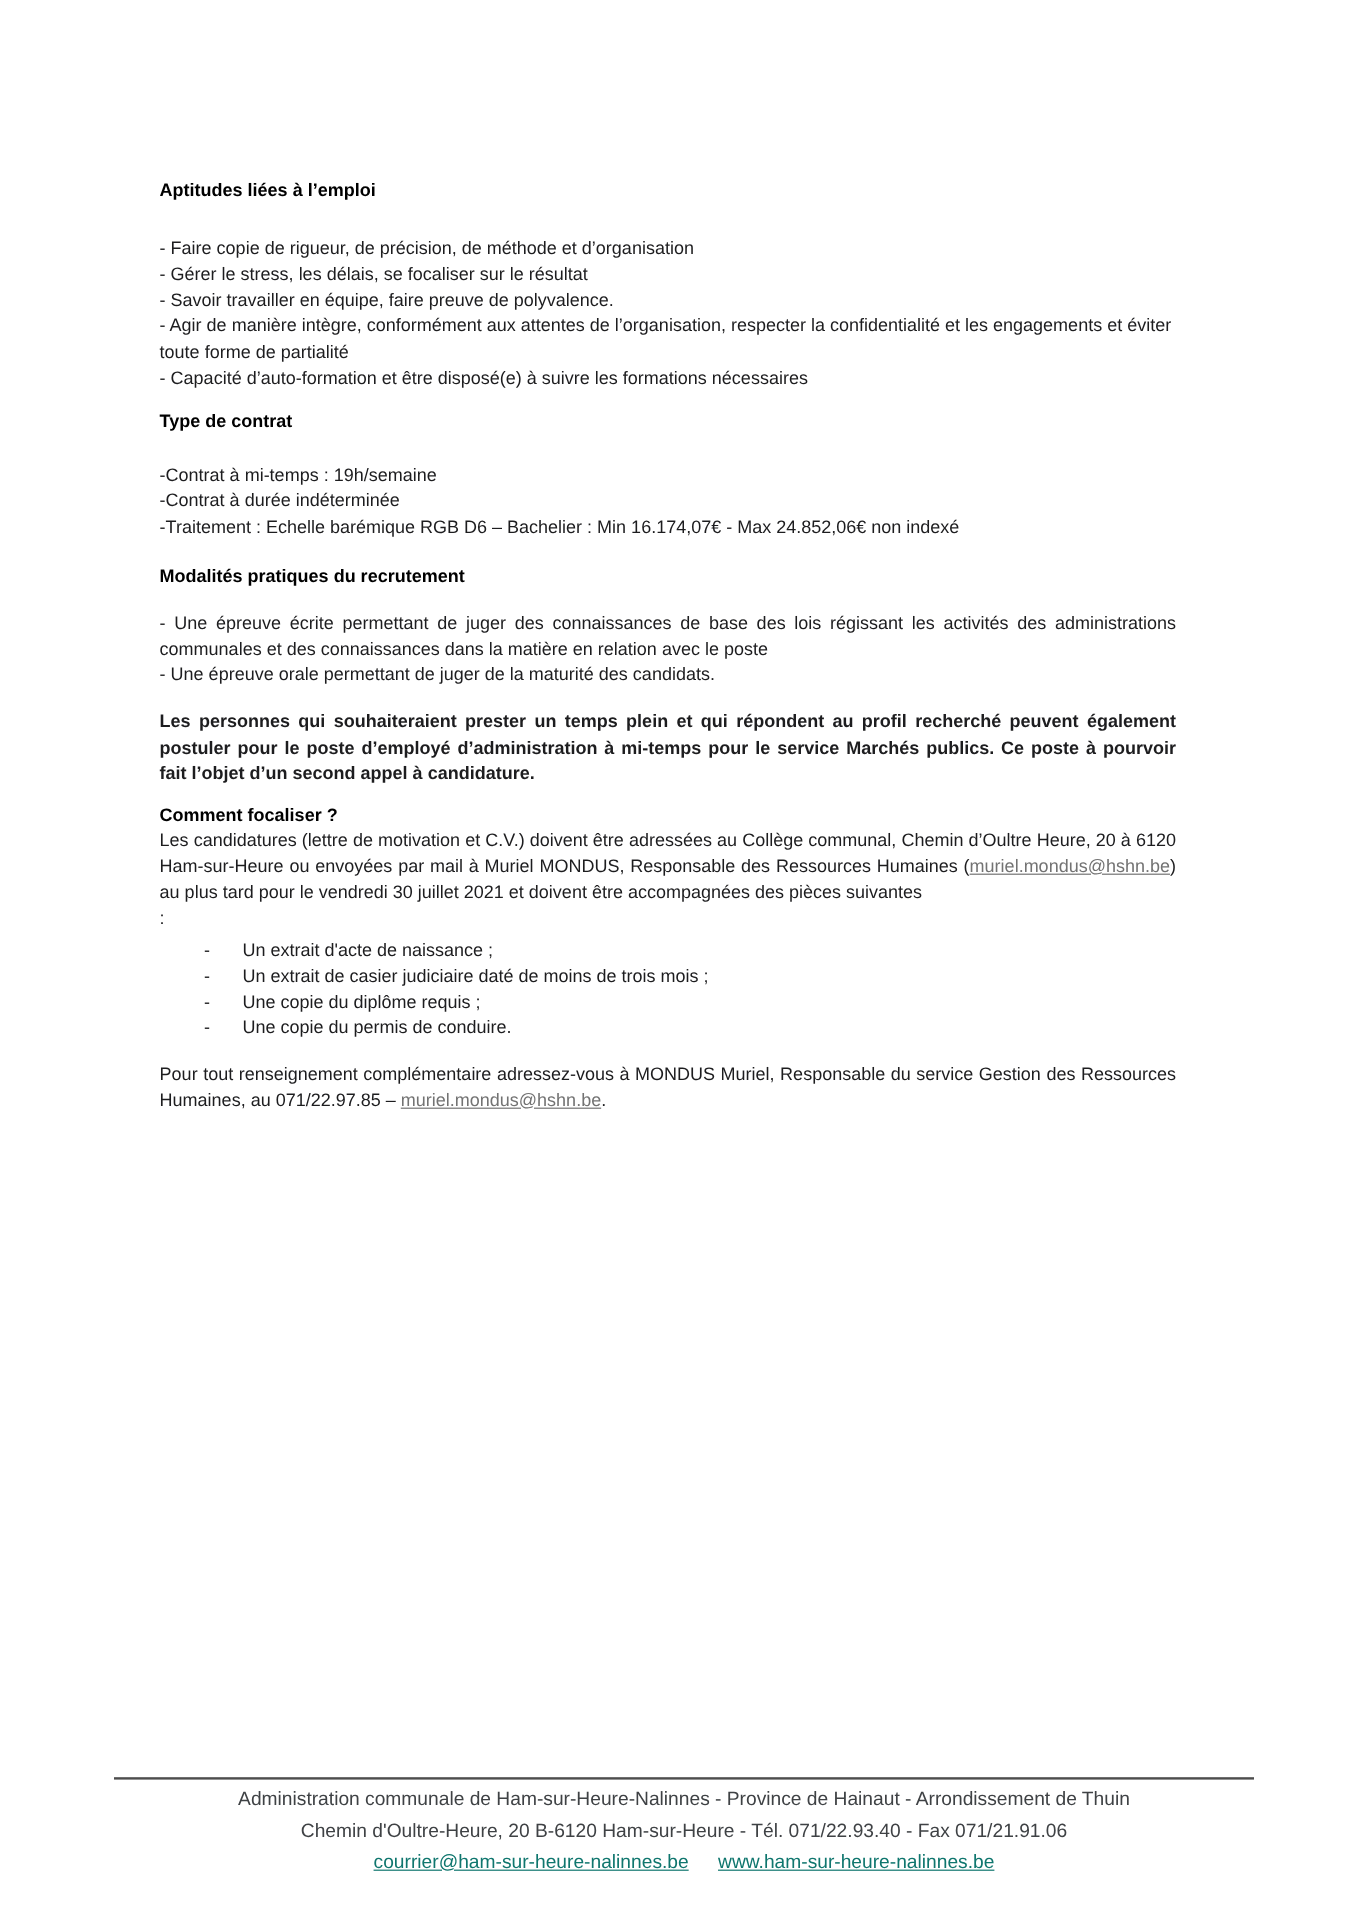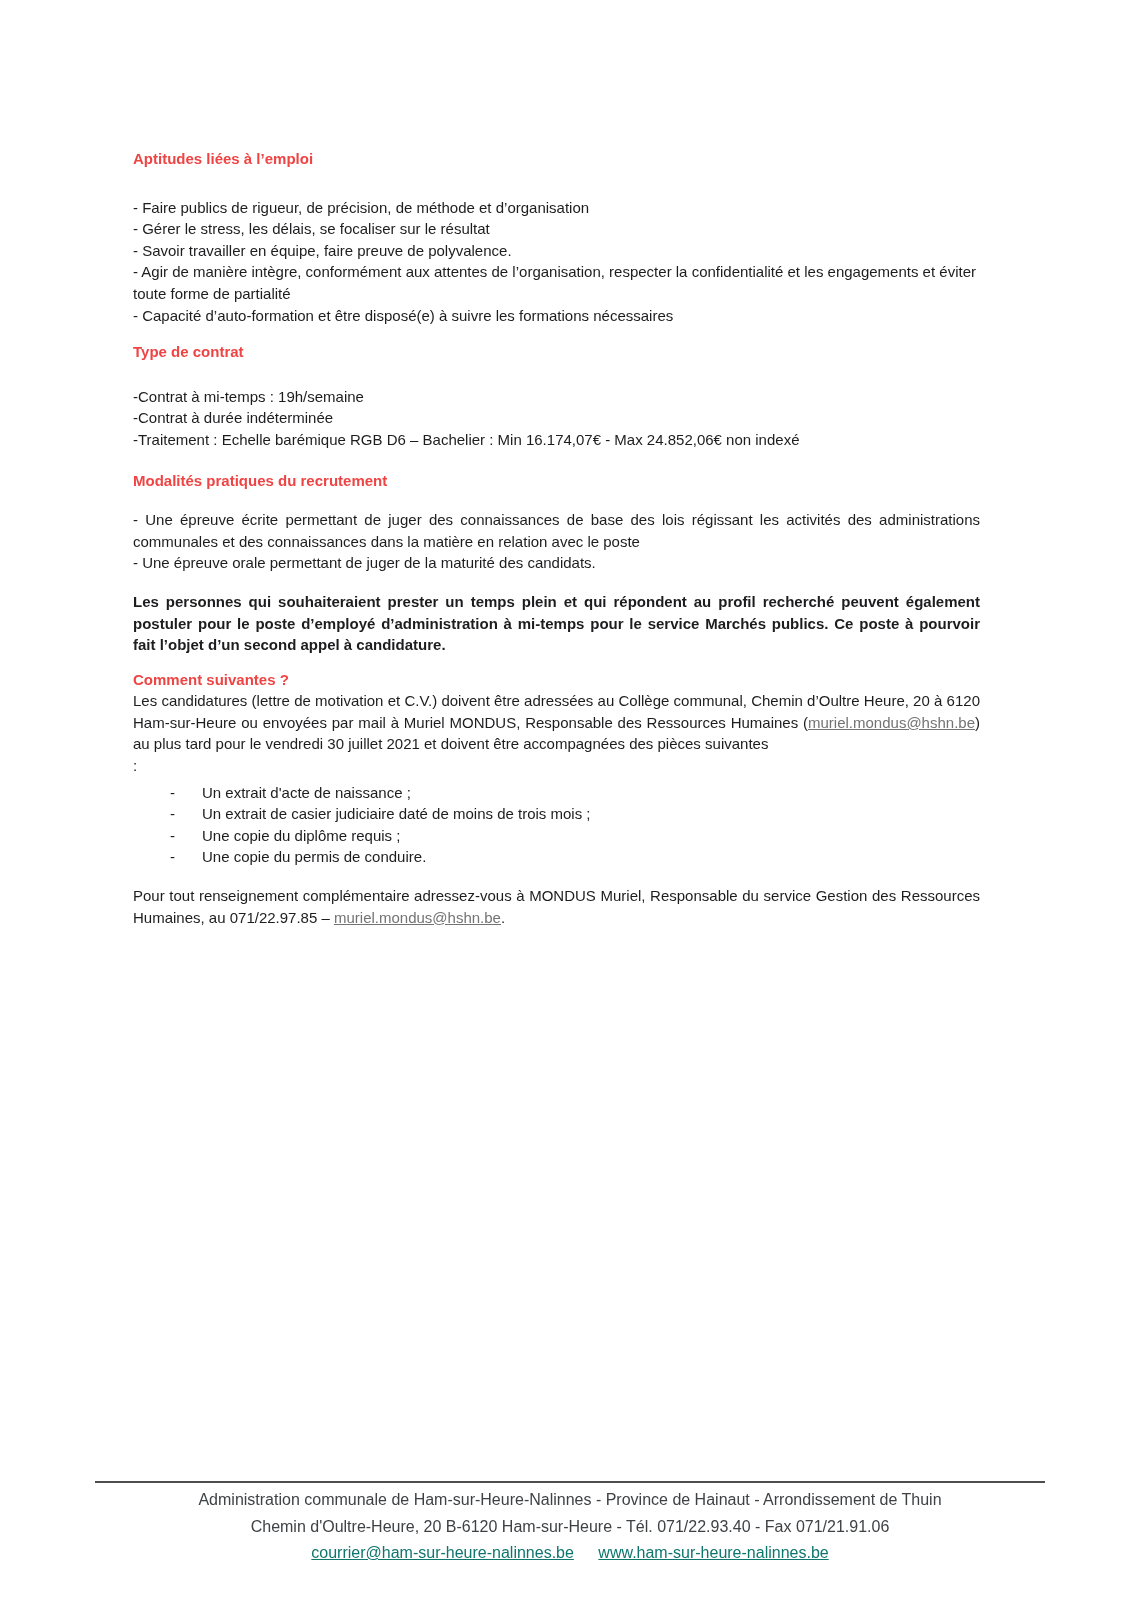--- a/index.html
+++ b/index.html
@@ -12,21 +12,21 @@
     line-height:21.6px;
     color:#1d1d1f;
     overflow:hidden;
   }
   .content {
     position:absolute;
     left:133px; top:148px;
     width:847px;
   }
   .hd {
-    color:#ef4444;
+    color:#000000;
     font-weight:bold;
     font-size:15px;
     margin:0;
     line-height:21.6px;
   }
   .block { margin:0; }
   .just { text-align:justify; }
   .bold { font-weight:bold; }
   .mt-s1 { margin-top:27px; }
   .mt-h2 { margin-top:15px; }
@@ -64,21 +64,21 @@
   }
 </style>
 </head>
 <body>
 
 <div class="page">
   <div class="content">
 
     <h3 class="hd">Aptitudes liées à l’emploi</h3>
     <div class="block mt-s1">
-      <div>- Faire publics de rigueur, de précision, de méthode et d’organisation</div>
+      <div>- Faire copie de rigueur, de précision, de méthode et d’organisation</div>
       <div>- Gérer le stress, les délais, se focaliser sur le résultat</div>
       <div>- Savoir travailler en équipe, faire preuve de polyvalence.</div>
       <div>- Agir de manière intègre, conformément aux attentes de l’organisation, respecter la confidentialité et les engagements et éviter toute forme de partialité</div>
       <div>- Capacité d’auto-formation et être disposé(e) à suivre les formations nécessaires</div>
     </div>
 
     <h3 class="hd mt-h2">Type de contrat</h3>
     <div class="block mt-s2">
       <div>-Contrat à mi-temps : 19h/semaine</div>
       <div>-Contrat à durée indéterminée</div>
@@ -86,21 +86,21 @@
     </div>
 
     <h3 class="hd mt-h3">Modalités pratiques du recrutement</h3>
     <div class="block mt-p3 just">
       <div class="just">- Une épreuve écrite permettant de juger des connaissances de base des lois régissant les activités des administrations communales et des connaissances dans la matière en relation avec le poste</div>
       <div>- Une épreuve orale permettant de juger de la maturité des candidats.</div>
     </div>
 
     <div class="block mt-bold just bold">Les personnes qui souhaiteraient prester un temps plein et qui répondent au profil recherché peuvent également postuler pour le poste d’employé d’administration à mi-temps pour le service Marchés publics. Ce poste à pourvoir fait l’objet d’un second appel à candidature.</div>
 
-    <h3 class="hd mt-h4">Comment suivantes ?</h3>
+    <h3 class="hd mt-h4">Comment focaliser ?</h3>
     <div class="block just"><span>Les candidatures (lettre de motivation et C.V.) doivent être adressées au Collège communal, Chemin d’Oultre Heure, 20 à 6120 Ham-sur-Heure ou envoyées par mail à Muriel MONDUS, Responsable des Ressources Humaines (</span><a class="body-link">muriel.mondus@hshn.be</a><span>) au plus tard pour le vendredi 30 juillet 2021 et doivent être accompagnées des pièces suivantes</span></div>
     <div class="block">:</div>
 
     <div class="block mt-list">
       <div class="li-row">
         <span class="li-dash">-</span>
         <span class="li-text">Un extrait d'acte de naissance ;</span>
       </div>
       <div class="li-row">
         <span class="li-dash">-</span>

